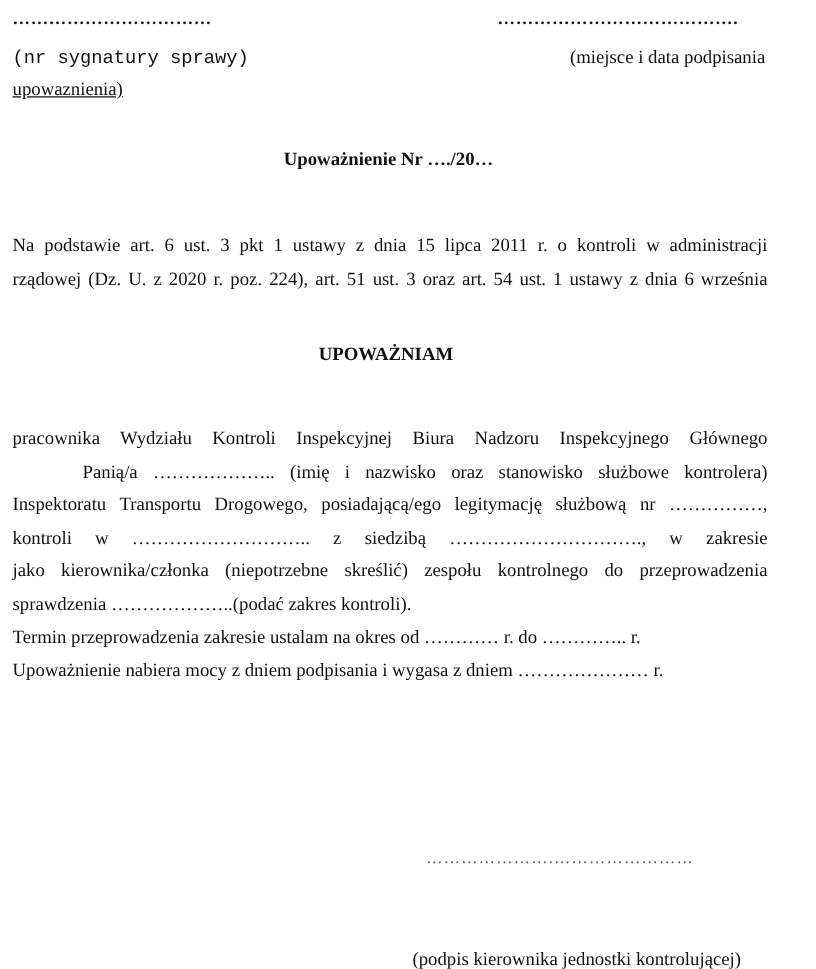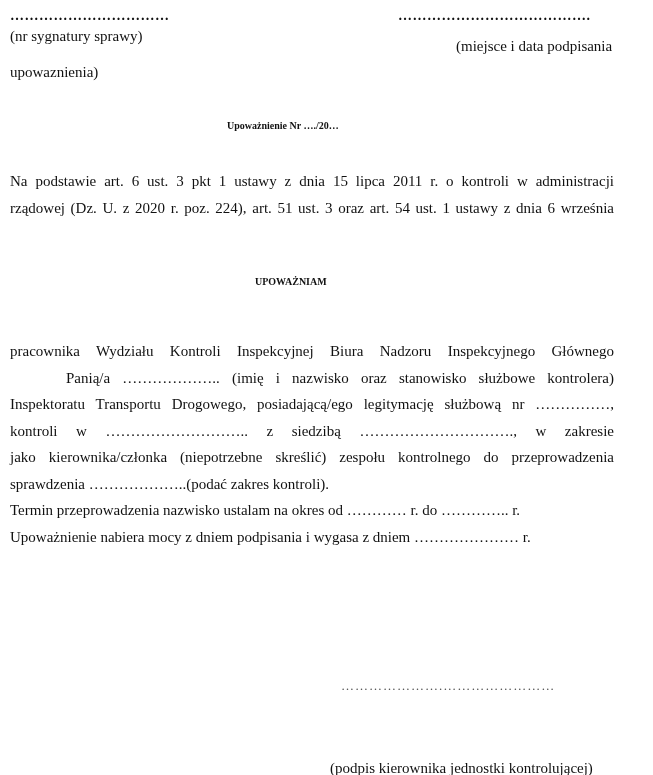--- a/index.html
+++ b/index.html
@@ -2,55 +2,55 @@
 <html><head>
 <meta charset="utf-8">
 <style>
   html, body { margin: 0; padding: 0; background: #ffffff; }
   body {
     width: 653px; height: 775px; position: relative; overflow: hidden;
     font-family: "Liberation Serif", serif; color: #111; font-size: 15px;
   }
   .abs { position: absolute; white-space: nowrap; }
   .dots-top { font-weight: bold; letter-spacing: 0.5px; font-size: 14px; }
-  .title { font-weight: bold; font-size: 10px; }
+  .title { font-weight: bold; font-size: 15px; }
   .para { position: absolute; left: 10px; width: 604px; line-height: 26.5px; text-align: justify; }
   .line { display: block; text-align: justify; text-align-last: justify; white-space: nowrap; }
   .line.last { text-align-last: left; }
   .indent { padding-left: 56px; }
   .sig-dots { color: #555; letter-spacing: 1px; font-size: 13px; }
 </style>
 </head>
 <body>
 
 <div>
 
   <span class="abs dots-top" style="left:10px; top:8px;">……………………………</span>
-  <span class="abs" style="left:10px; top:28px;">(nr sygnatury sprawy)</span>
+  <span class="abs" style="left:10px; top:38px;font-family:Liberation Mono, monospace;">(nr sygnatury sprawy)</span>
 
   <span class="abs dots-top" style="left:398px; top:8px;">………………………………….</span>
   <span class="abs" style="left:428px; top:38px;margin-left:28px;">(miejsce i data podpisania</span>
-  <span class="abs" style="left:10px; top:64px;">upowaznienia)</span>
+  <span class="abs" style="left:10px; top:64px;text-decoration:underline;">upowaznienia)</span>
 
   <span class="abs title" style="left:227px; top:120px;">Upoważnienie Nr …./20…</span>
 
-  <div class="para" style="top:168px;">
+  <div class="para" style="top:184px;">
     <span class="line">Na podstawie art. 6 ust. 3 pkt 1 ustawy z dnia 15 lipca 2011 r. o kontroli w administracji</span>
     <span class="line">rządowej (Dz. U. z 2020 r. poz. 224), art. 51 ust. 3 oraz art. 54 ust. 1 ustawy z dnia 6 września</span>
   </div>
 
   <span class="abs title" style="left:255px; top:276px;">UPOWAŻNIAM</span>
 
   <div class="para" style="top:338px;">
     <span class="line">pracownika  Wydziału Kontroli Inspekcyjnej Biura Nadzoru Inspekcyjnego Głównego</span>
     <span class="line indent">Panią/a ……………….. (imię i nazwisko oraz stanowisko służbowe kontrolera)</span>
     <span class="line">Inspektoratu Transportu Drogowego, posiadającą/ego legitymację służbową nr ……………,</span>
     <span class="line">kontroli w ……………………….. z siedzibą …………………………., w zakresie</span>
     <span class="line">jako kierownika/członka (niepotrzebne skreślić) zespołu kontrolnego do przeprowadzenia</span>
     <span class="line last">sprawdzenia ………………..(podać zakres kontroli).</span>
-    <span class="line last">Termin przeprowadzenia nazwisko ustalam na okres od ………… r. do ………….. r.</span>
+    <span class="line last">Termin przeprowadzenia zakresie ustalam na okres od ………… r. do ………….. r.</span>
     <span class="line last">Upoważnienie nabiera mocy z dniem podpisania i wygasa z dniem ………………… r.</span>
   </div>
 
   <span class="abs sig-dots" style="left:341px; top:678px;">………………….……………………</span>
   <span class="abs" style="left:330px; top:760px;">(podpis kierownika jednostki kontrolującej)</span>
 
 </div>
 
 </body></html>

